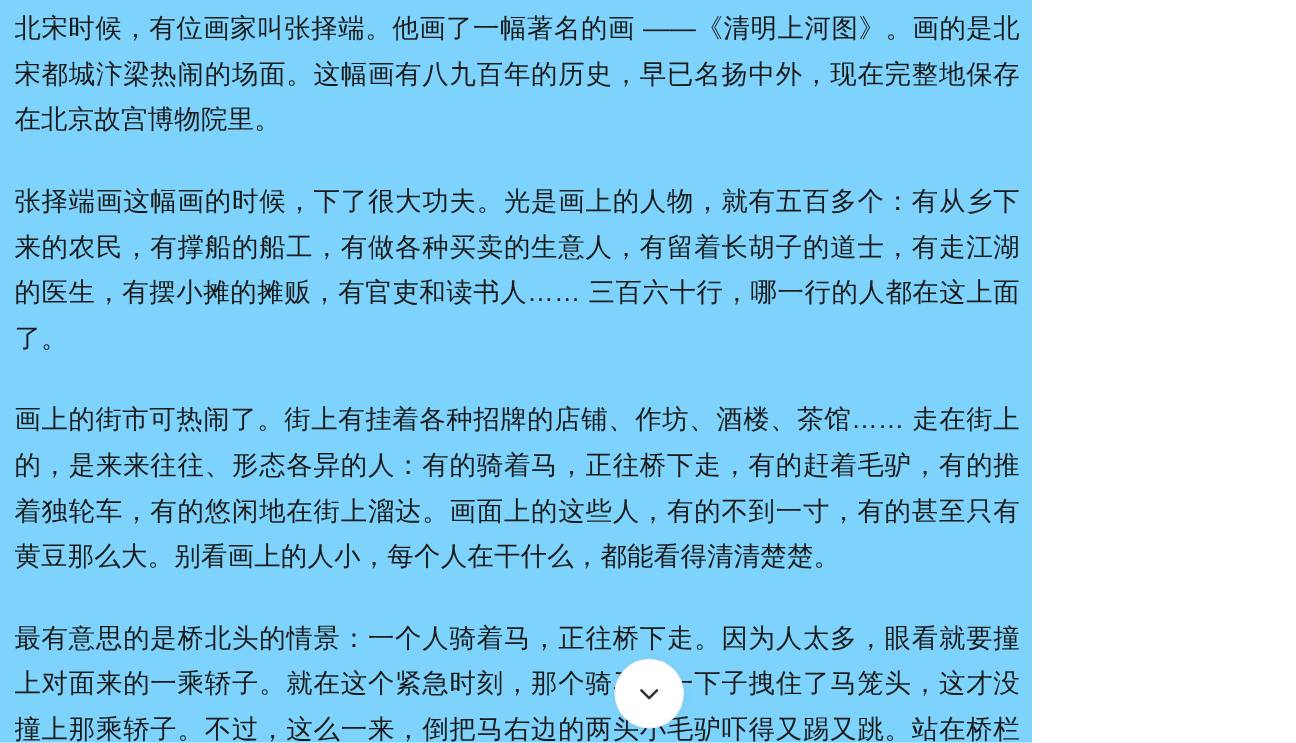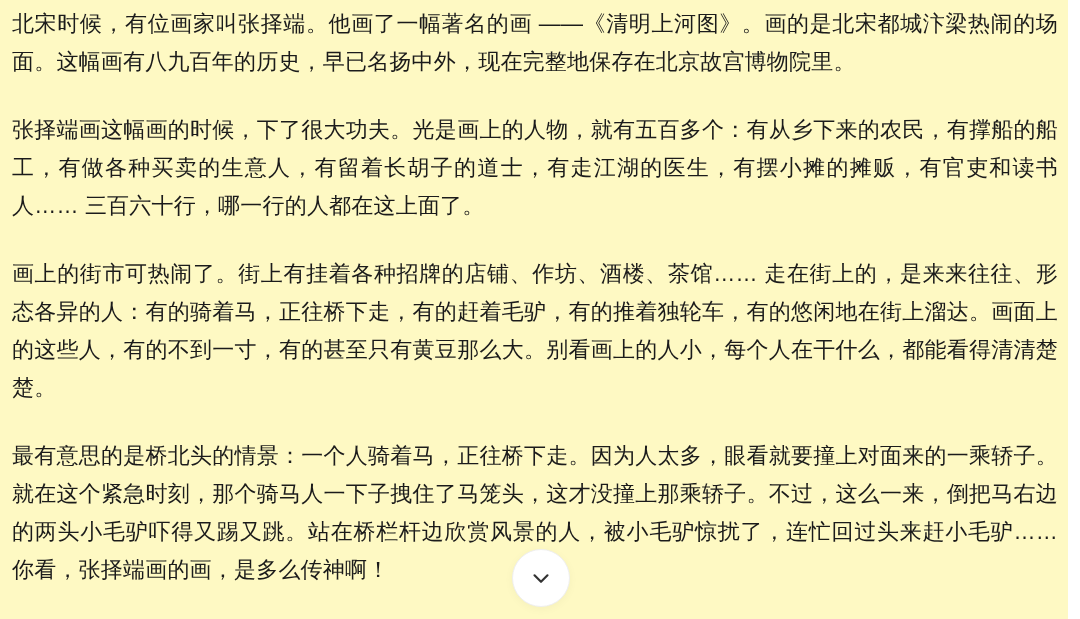--- a/index.html
+++ b/index.html
@@ -2,24 +2,24 @@
 <html><head>
 <meta charset="utf-8">
 <style>
   html, body {
     margin: 0;
     padding: 0;
     background: #ffffff;
   }
   .page {
     position: relative;
-    width: 1068px;
+    width: 860px;
     height: 619px;
     overflow: hidden;
-    background: #fef9c3;
+    background: #7dd3fc;
     font-family: "Liberation Sans", "DejaVu Sans", sans-serif;
   }
   .article {
     padding: 5px 10px 0 12px;
     color: #1b1b1b;
     font-size: 22px;
     line-height: 38px;
     letter-spacing: 0.2px;
     text-align: justify;
   }

